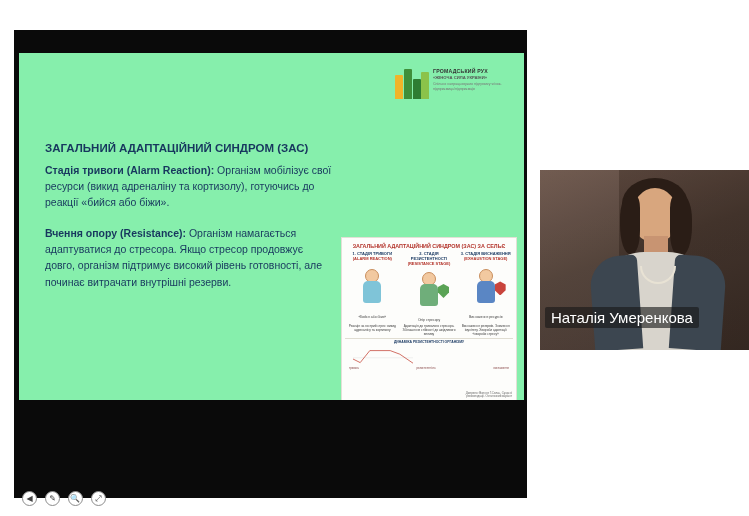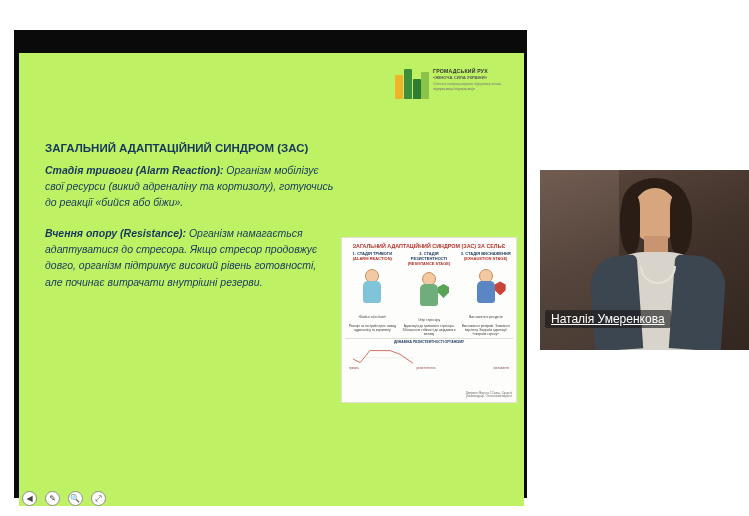--- a/index.html
+++ b/index.html
@@ -38,22 +38,22 @@
     height: 468px;
     background: #0a0a0a;
     border: 1px solid #0a0a0a;
     box-sizing: border-box;
   }
   .slide {
     position: absolute;
     left: 4px;
     top: 22px;
     width: 505px;
-    height: 453px;
-    background: #bef264;
+    height: 347px;
+    background: #86efac;
     overflow: hidden;
   }
 
   
   .slide-logo {
     position: absolute;
     left: 375px;
     top: 14px;
     width: 120px;
     height: 44px;
@@ -113,21 +113,20 @@
     font-weight: bold;
     color: #17375e;
     line-height: 1.3;
     margin-bottom: 6px;
   }
   .slide-para {
     font-size: 10.5px;
     line-height: 1.55;
     color: #17375e;
     margin: 0 0 14px 0;
-    font-style: italic;
   }
   .slide-para:last-child { margin-bottom: 0; }
   .slide-para b { font-weight: bold; }
   .hl { font-weight: bold; }
 
   
   .infographic {
     position: absolute;
     left: 322px;
     top: 184px;
@@ -388,25 +387,24 @@
     border: 2px solid #e8e2d4;
     border-top: none;
     border-radius: 0 0 18px 18px;
   }
   .name-badge {
     position: absolute;
     left: 5px;
     bottom: 22px;
     background: rgba(25,25,25,0.62);
     color: #ffffff;
-    font-size: 12px;
+    font-size: 15px;
     padding: 2px 6px;
     border-radius: 2px;
     white-space: nowrap;
-    text-decoration: underline;
   }
 
   
   .side-blank {
     position: absolute;
     left: 540px;
     top: 0;
     width: 209px;
     height: 516px;
     background: #ffffff;

